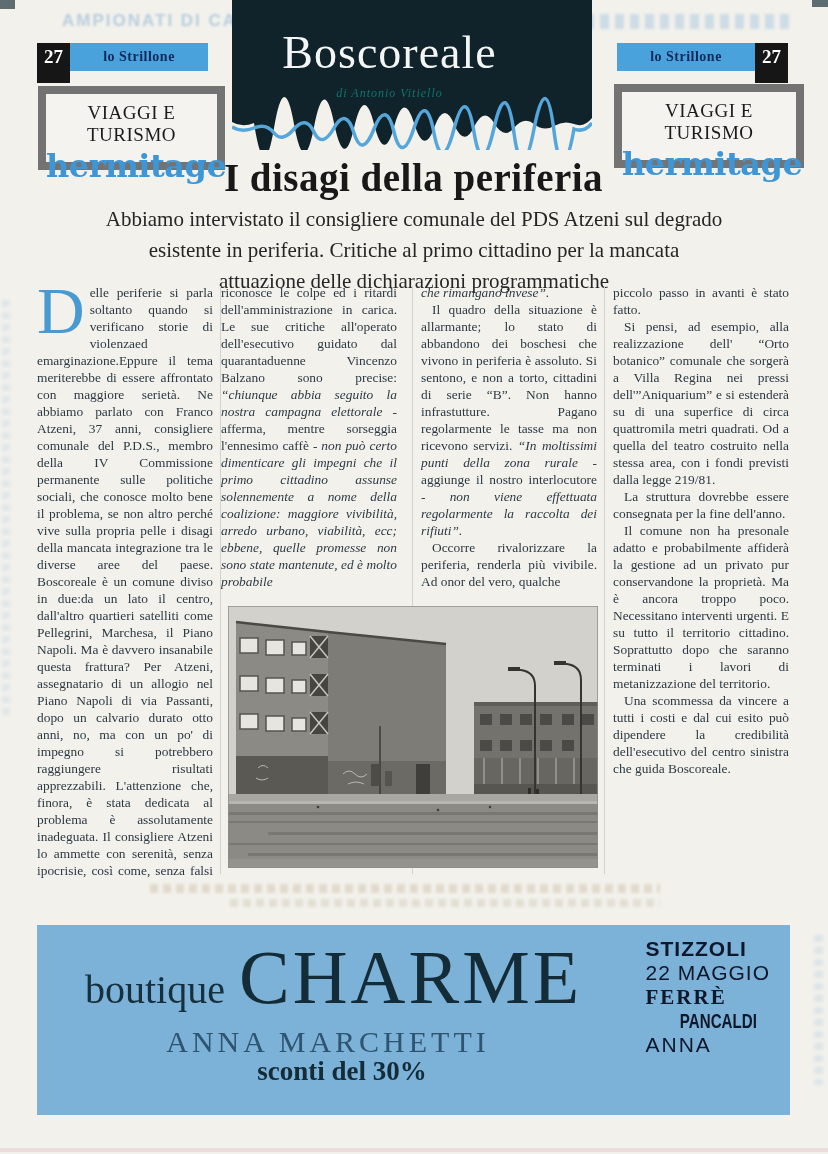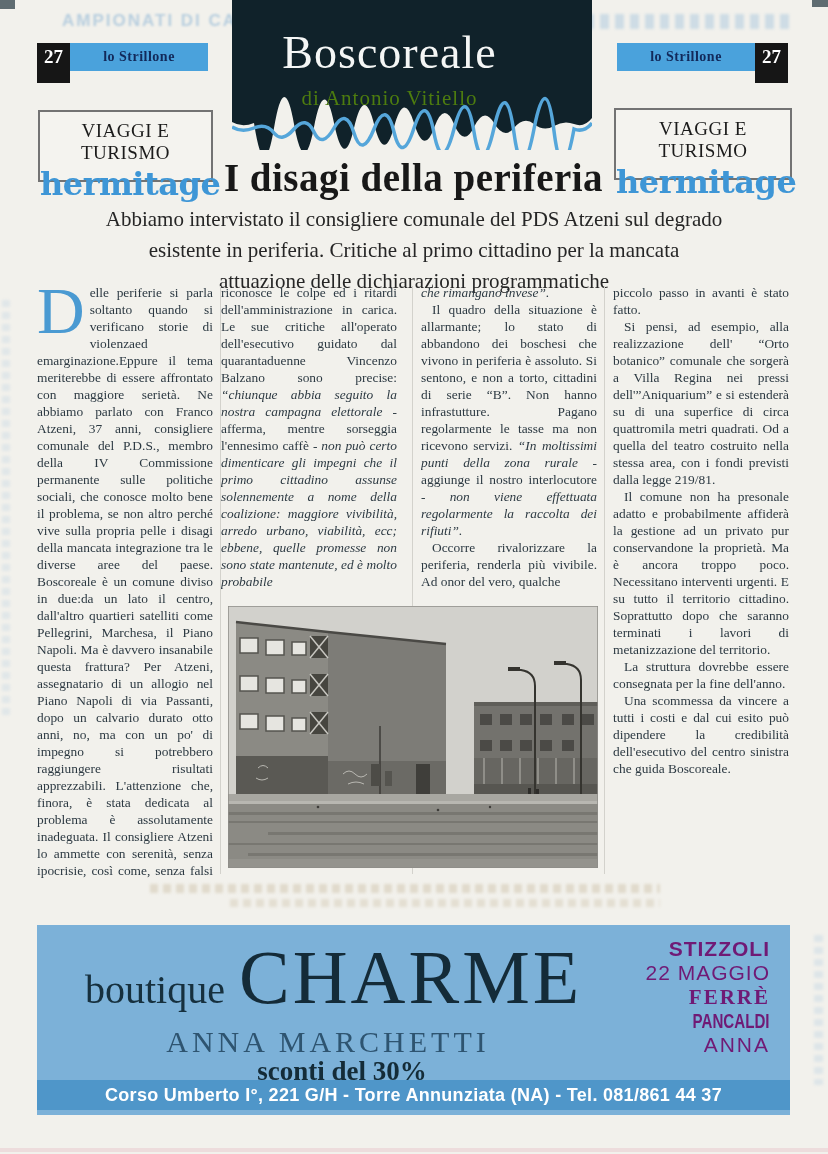--- a/index.html
+++ b/index.html
@@ -14,32 +14,32 @@
   .g-tan{background:repeating-linear-gradient(90deg,rgba(178,158,118,.55) 0 8px,transparent 8px 13px);}
   .g-vert{background:repeating-linear-gradient(180deg,rgba(110,165,210,.45) 0 7px,transparent 7px 12px);}
   .corner-sliver{position:absolute;background:#2e3f48;opacity:.75;}
   .pink-hint{position:absolute;left:0;right:0;bottom:2px;height:4px;background:rgba(215,130,150,.18);}
 
   
   .pagenum-box{position:absolute;width:33px;height:40px;background:#161616;color:#fff;
                font-weight:bold;font-size:19px;text-align:center;line-height:28px;}
   .section-bar{position:absolute;height:28px;background:#4aa2dc;color:#12295a;font-weight:bold;
                font-size:14px;text-align:center;line-height:27px;letter-spacing:.5px;}
-  .travel-box{position:absolute;border:2px solid #737373;background:#f4f3ef;text-align:center;margin-top:24px;}
+  .travel-box{position:absolute;border:8px solid #737373;background:#f4f3ef;text-align:center;}
   .travel-label{font-size:19px;color:#1b1b1b;letter-spacing:.5px;margin-top:8px;}
   .hermitage{font-family:"DejaVu Serif",serif;font-weight:bold;font-size:32px;color:#3e96d6;
              letter-spacing:-.5px;margin-top:1px;}
 
   
   .masthead{position:absolute;left:232px;top:0;width:315px;height:150px;}
   .masthead svg{position:absolute;left:0;top:0;}
   .town-title{position:absolute;left:0;top:26px;width:100%;text-align:center;color:#f4f6f5;
               font-size:46px;letter-spacing:1px;}
-  .byline{position:absolute;left:0;top:86px;width:100%;text-align:center;color:#4d7c0f;
-          font-size:21px;letter-spacing:1px;}
+  .byline{position:absolute;left:0;top:86px;width:100%;text-align:center;color:#0f766e;
+          font-style:italic;font-size:12px;letter-spacing:1px;}
 
   
   .headline{position:absolute;left:37px;top:155px;width:753px;text-align:center;
             font-weight:bold;font-size:39px;color:#181818;letter-spacing:.5px;}
   .subhead{position:absolute;left:64px;top:204px;width:700px;text-align:center;
            font-size:21px;line-height:31px;color:#262626;white-space:pre-line;}
 
   
   .col{position:absolute;width:176px;font-size:13.4px;line-height:17px;text-align:justify;
        color:#2c3942;overflow:hidden;}
@@ -54,21 +54,21 @@
 
   
   .ad{position:absolute;left:37px;top:925px;width:753px;height:190px;background:#7cb1d8;}
   .charme-line{position:absolute;left:48px;top:14px;display:flex;align-items:baseline;}
   .boutique{font-size:40px;color:#16303e;margin-right:14px;}
   .charme{font-size:76px;color:#142b38;letter-spacing:3px;line-height:76px;}
   .owner{position:absolute;left:81px;top:100px;width:420px;text-align:center;font-size:30px;
          letter-spacing:4px;color:#2e5470;}
   .promo{position:absolute;left:95px;top:131px;width:420px;text-align:center;font-size:27px;
          font-weight:bold;color:#142c38;}
-  .brands{position:absolute;right:20px;top:12px;text-align:right;color:#701a75;
+  .brands{position:absolute;right:20px;top:12px;color:#0f172a;
           font-family:"Liberation Sans",sans-serif;line-height:24px;font-size:21px;}
   .brand-0{font-weight:bold;letter-spacing:1px;}
   .brand-1{font-weight:normal;letter-spacing:1px;}
   .brand-2{font-family:"Liberation Serif",serif;font-weight:bold;letter-spacing:2px;}
   .brand-3{font-weight:bold;transform:scaleX(.72);transform-origin:right center;letter-spacing:0;}
   .brand-4{font-weight:normal;letter-spacing:2px;}
   .address-bar{position:absolute;left:0;right:0;top:155px;height:30px;background:#4f96c9;
                color:#ffffff;font-family:"Liberation Sans",sans-serif;font-weight:bold;
                font-size:18px;text-align:center;line-height:30px;letter-spacing:.3px;}
 </style>
@@ -130,22 +130,22 @@
       <p><span>riconosce le colpe ed i ritardi dell'amministrazione in carica. Le sue critiche all'operato dell'esecutivo guidato dal quarantaduenne Vincenzo Balzano sono precise: </span><span class="it">“chiunque abbia seguito la nostra campagna elettorale - </span><span>afferma, mentre sorseggia l'ennesimo caffè - </span><span class="it">non può certo dimenticare gli impegni che il primo cittadino assunse solennemente a nome della coalizione: maggiore vivibilità, arredo urbano, viabilità, ecc; ebbene, quelle promesse non sono state mantenute, ed è molto probabile</span></p>
     </div>
   <div class="col" style="left:421px;top:284px;height:314px;">
       <p><span class="it">che rimangano invese”.</span></p>
       <p class="ind"><span>Il quadro della situazione è allarmante; lo stato di abbandono dei boschesi che vivono in periferia è assoluto. Si sentono, e non a torto, cittadini di serie “B”. Non hanno infrastutture. Pagano regolarmente le tasse ma non ricevono servizi. </span><span class="it">“In moltissimi punti della zona rurale</span><span> - aggiunge il nostro interlocutore - </span><span class="it">non viene effettuata regolarmente la raccolta dei rifiuti”.</span></p>
       <p class="ind"><span>Occorre rivalorizzare la periferia, renderla più vivibile. Ad onor del vero, qualche</span></p>
     </div>
   <div class="col" style="left:613px;top:284px;height:596px;">
       <p><span>piccolo passo in avanti è stato fatto.</span></p>
       <p class="ind"><span>Si pensi, ad esempio, alla realizzazione dell' “Orto botanico” comunale che sorgerà a Villa Regina nei pressi dell'”Aniquarium” e si estenderà su di una superfice di circa quattromila metri quadrati. Od a quella del teatro costruito nella stessa area, con i fondi previsti dalla legge 219/81.</span></p>
+      <p class="ind"><span>La struttura dovrebbe essere consegnata per la fine dell'anno.</span></p>
       <p class="ind"><span>Il comune non ha presonale adatto e probabilmente affiderà la gestione ad un privato pur conservandone la proprietà. Ma è ancora troppo poco. Necessitano interventi urgenti. E su tutto il territorio cittadino. Soprattutto dopo che saranno terminati i lavori di metanizzazione del territorio.</span></p>
-      <p class="ind"><span>La struttura dovrebbe essere consegnata per la fine dell'anno.</span></p>
       <p class="ind"><span>Una scommessa da vincere a tutti i costi e dal cui esito può dipendere la credibilità dell'esecutivo del centro sinistra che guida Boscoreale.</span></p>
     </div>
 
   <svg class="photo" viewBox="0 0 370 262">
     <rect x="0" y="0" width="370" height="262" fill="#d2d1cc"></rect>
 
     <rect x="246" y="96" width="124" height="99" fill="#73726d"></rect>
     <rect x="246" y="96" width="124" height="4" fill="#5f5e59"></rect>
     <g fill="#4b4a46">
       <rect x="252" y="108" width="12" height="11"></rect>
@@ -244,16 +244,15 @@
     </div>
     <div class="owner">ANNA MARCHETTI</div>
     <div class="promo">sconti del 30%</div>
     <div class="brands">
         <div class="brand brand-0">STIZZOLI</div>
         <div class="brand brand-1">22 MAGGIO</div>
         <div class="brand brand-2">FERRÈ</div>
         <div class="brand brand-3">PANCALDI</div>
         <div class="brand brand-4">ANNA</div>
       </div>
-    <div class="address-bar">Corso Umberto I°, 221 G/H - Torre Annunziata (NA) - Tel. 081/861 44 37</div>
   </div>
 
 </div>
 
 </body></html>

